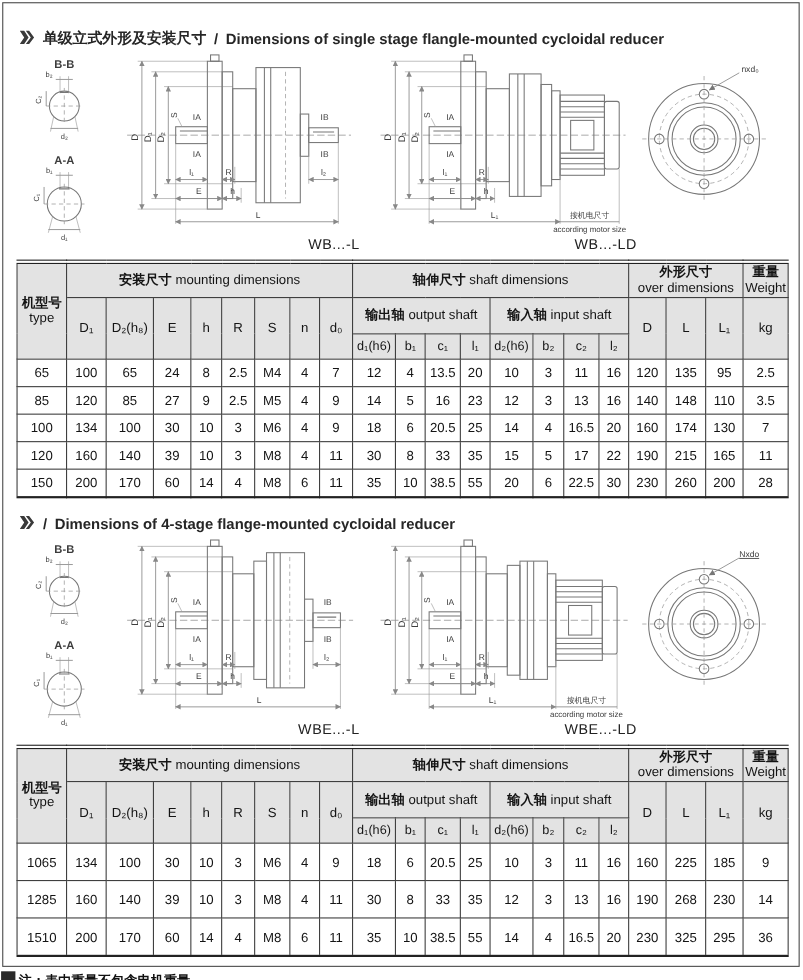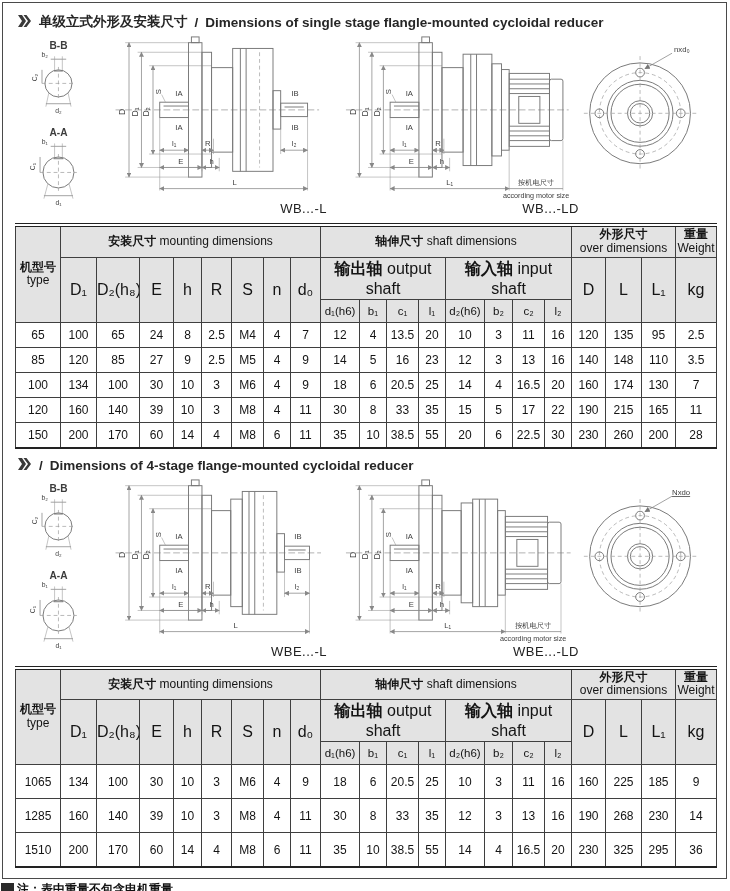--- a/index.html
+++ b/index.html
@@ -2,39 +2,39 @@
 <html><head>
 <meta charset="utf-8">
 <style>
   html,body{margin:0;padding:0;background:#fff;}
   .page{position:relative;width:730px;height:891px;background:#fff;
         font-family:"Liberation Sans",sans-serif;color:#1a1a1a;overflow:hidden;}
   .frame{position:absolute;left:2px;top:2px;width:725px;height:877px;
          border:1px solid #4a4a4a;box-sizing:border-box;padding:8px 12px 0 12px;}
   .corner-mark{position:absolute;left:1px;bottom:0;width:13px;height:8px;background:#2a2a2a;}
   .sec-title{display:flex;align-items:center;gap:7px;font-size:13.5px;font-weight:bold;
-             color:#262626;margin:2px 0 4px 2px;}
+             color:#262626;margin:15px 0 4px 2px;}
   .sec-title .sep{font-weight:bold;}
   .title-icon{flex:0 0 auto;display:inline-block;}
   .draw-area{display:flex;align-items:flex-start;height:186px;margin:0 0 2px 0;}
   .draw-col{display:flex;flex-direction:column;align-items:flex-end;}
   .caption{font-size:13px;color:#222;text-align:center;margin-top:-2px;letter-spacing:.5px;}
   svg text{fill:#3c3c3c;font-family:"Liberation Sans",sans-serif;}
   .dln{stroke:#777;fill:none;stroke-width:1;}
   .dim{stroke:#888;fill:none;stroke-width:.8;}
   .ext{stroke:#9a9a9a;fill:none;stroke-width:.6;}
   .cl{stroke:#999;stroke-width:.8;stroke-dasharray:7 3;fill:none;}
   .cl2{stroke:#999;stroke-width:.7;stroke-dasharray:4 3;fill:none;}
   table.dim-table{width:100%;border-collapse:collapse;table-layout:fixed;
       border:1.5px solid #222;border-top:4px double #222;border-bottom:2px solid #222;margin-bottom:8px;}
   .dim-table th,.dim-table td{border:1px solid #3f3f3f;text-align:center;vertical-align:middle;
       font-size:12px;color:#141414;padding:1px 0;overflow:hidden;}
   .dim-table thead th{background:#e3e3e3;font-weight:bold;}
   .dim-table thead .en{font-weight:normal;}
-  .dim-table thead .letters th{font-weight:normal;font-size:16px;height:30px;}
+  .dim-table thead .letters th{font-weight:normal;font-size:12px;height:30px;}
   .dim-table thead .sub th{font-weight:normal;font-size:11.5px;height:20px;}
   .dim-table thead .top th{height:24px;font-size:12px;}
   .dim-table thead th.two-line{font-size:12px;line-height:1.15;}
   #table1 tbody td{height:22px;}
   #table2 tbody td{height:31px;}
   .note-row{display:flex;justify-content:space-between;align-items:center;
       font-size:12px;color:#111;padding:5px 4px 5px 2px;border-bottom:4px double #333;
       margin-top:2px;font-weight:bold;}
   .note-row .en{font-weight:bold;}
 </style>

